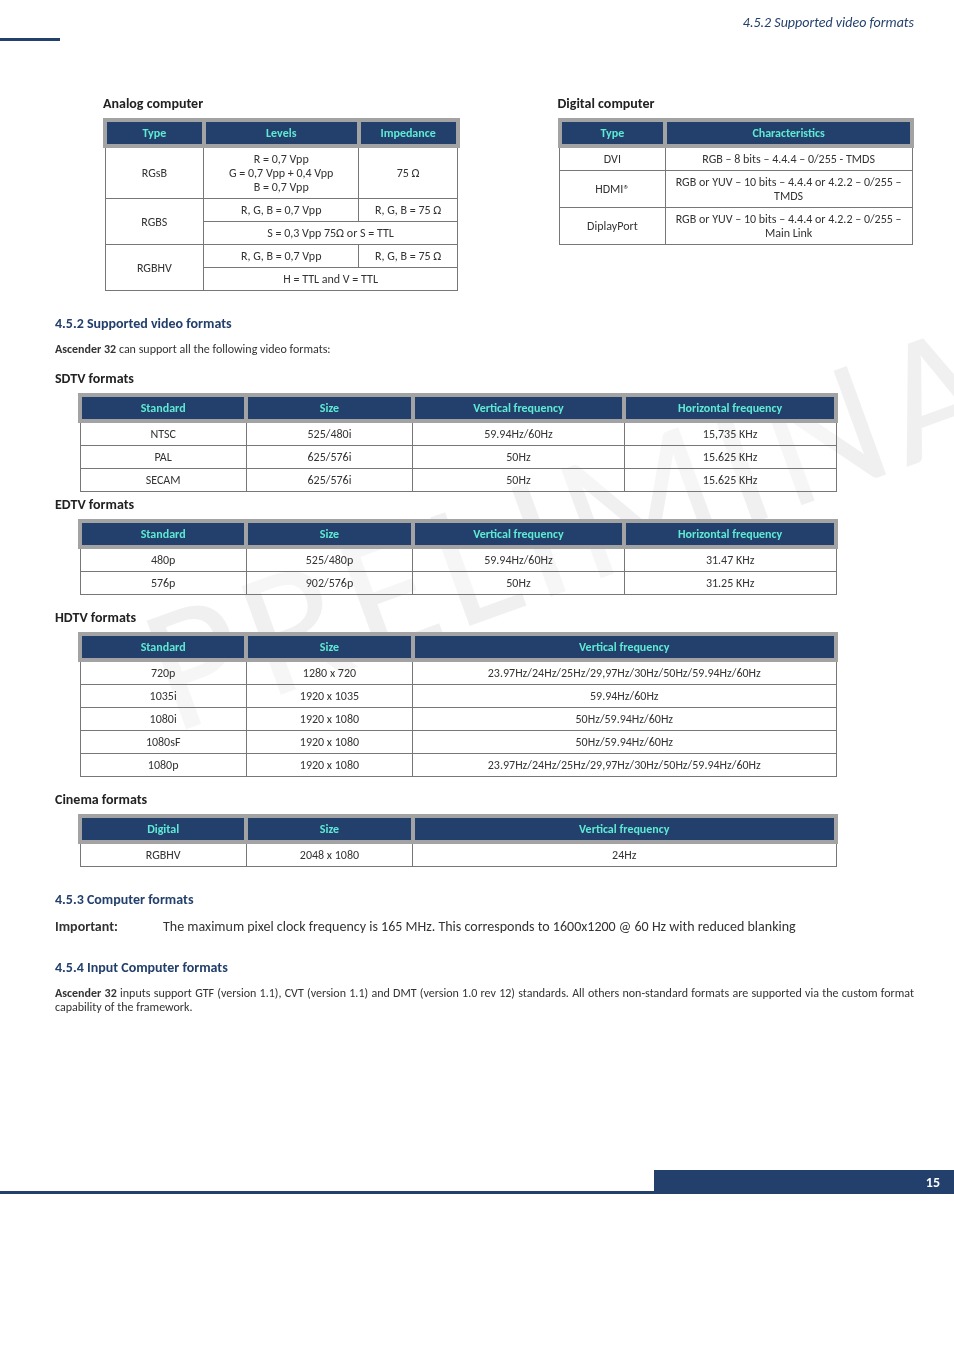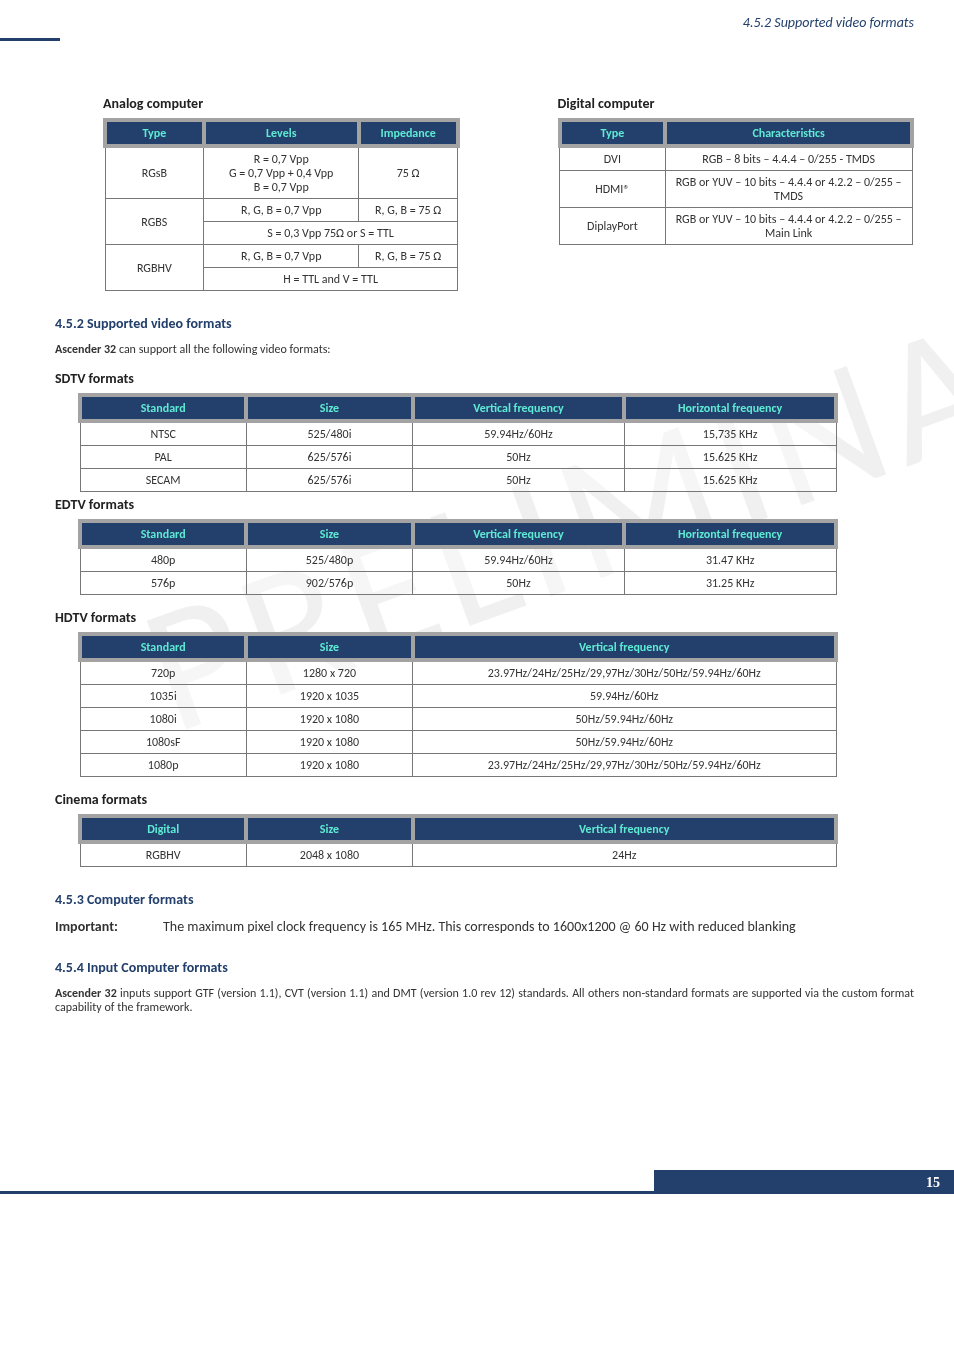--- a/index.html
+++ b/index.html
@@ -94,21 +94,20 @@
     position: relative;
     margin-top: 120px;
   }
   .footer .bar {
     position: absolute;
     bottom: 0;
     right: 0;
     width: 300px;
     height: 24px;
     background: #23406c;
-    font-family: Liberation Serif, serif;
   }
   .footer .bar-left {
     position: absolute;
     bottom: 0;
     left: 0;
     right: 300px;
     height: 3px;
     background: #23406c;
   }
   .footer .pagenum {

